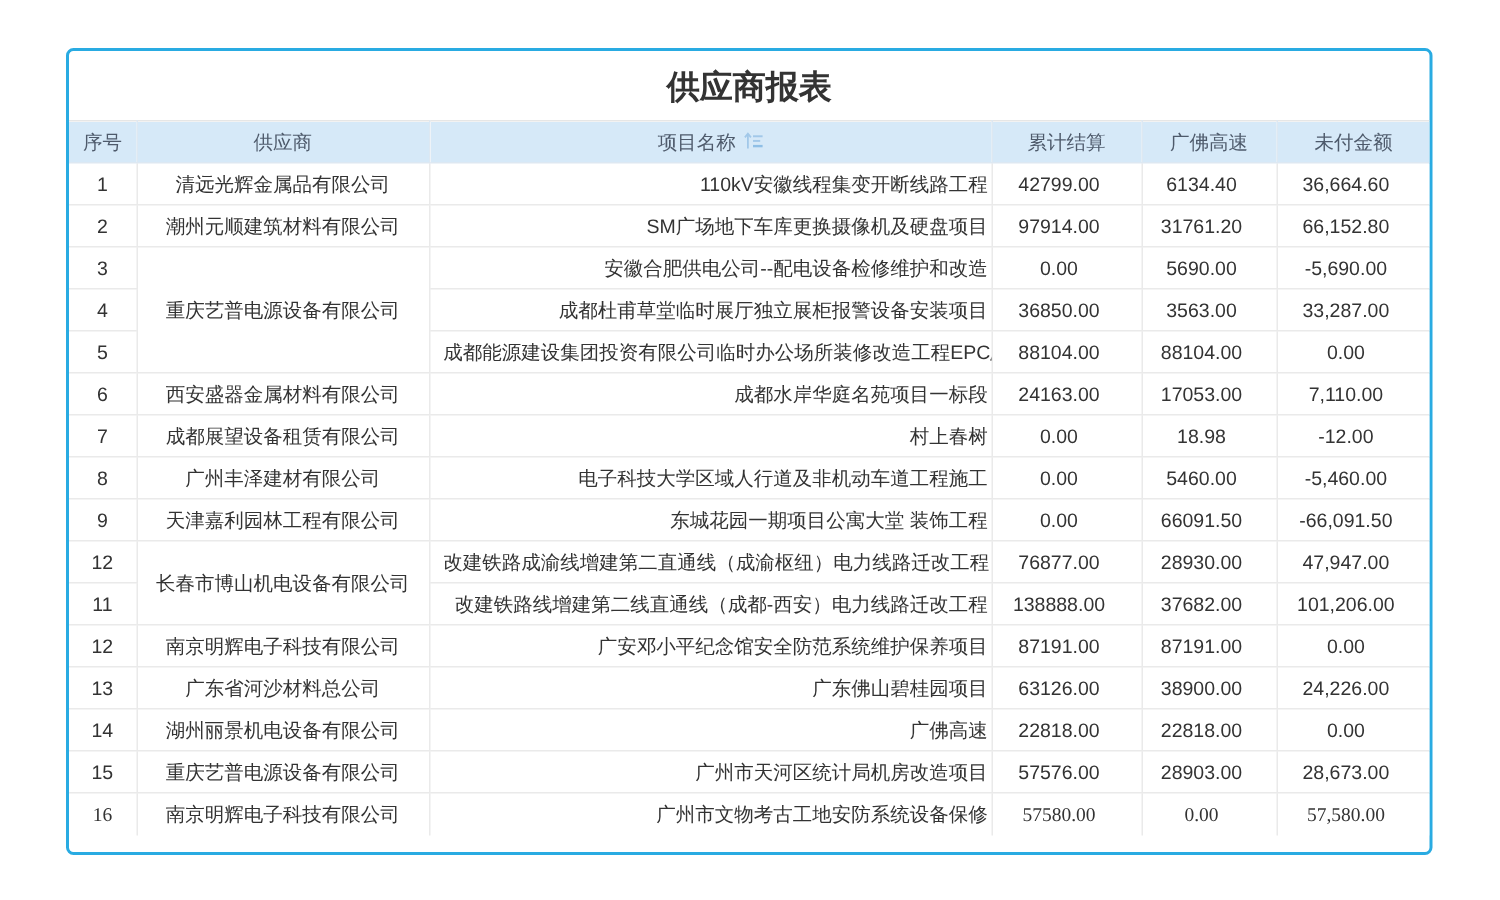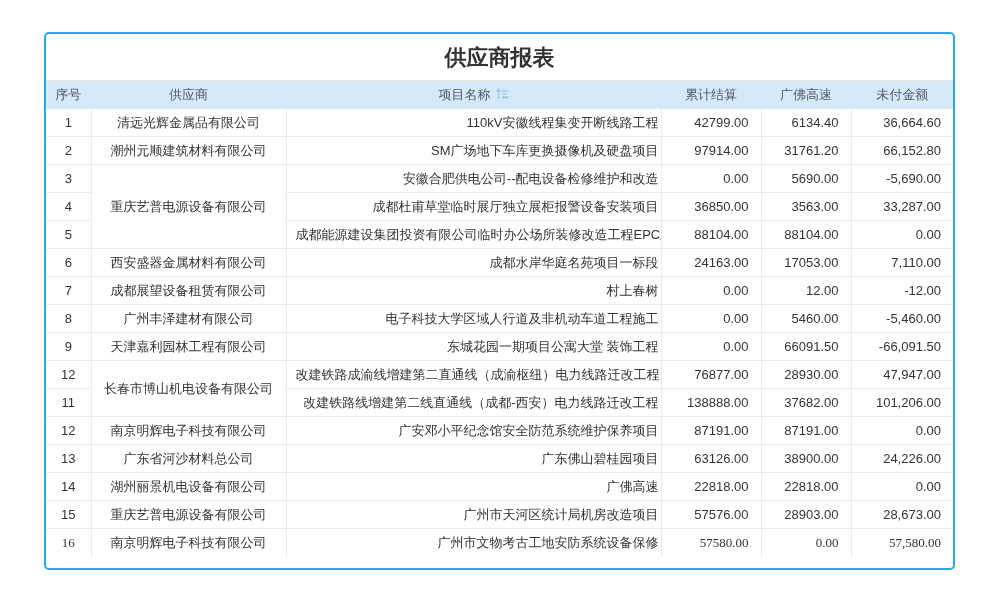--- a/index.html
+++ b/index.html
@@ -32,21 +32,21 @@
   table.report td{
     height:28px;box-sizing:border-box;
     border:1px solid #EAEAEA;color:#333333;background:#ffffff;
     overflow:hidden;white-space:nowrap;
   }
   table.report tr > *:first-child{border-left:none;}
   table.report tr > *:last-child{border-right:none;}
   table.report tbody tr:last-child td{border-bottom:none;font-family:Liberation Serif, serif;}
   td.c,th{text-align:center;}
   td.l{text-align:right;padding:0 2px 0 9px;}
-  td.r{text-align:right;padding:0 12px 0 2px;}
+  td.r{text-align:center;padding:0 12px 0 2px;}
   .blue{color:var(--link-color,#3E9DF6);}
   .dark{color:#333333;}
   .sort-icon{display:inline-block;vertical-align:-1px;margin-left:5px;}
 </style>
 </head>
 <body>
 
 <div class="panel">
   <div class="title">供应商报表</div>
   <table class="report">
@@ -119,21 +119,21 @@
           <td class="l blue">成都水岸华庭名苑项目一标段</td>
           <td class="r blue">24163.00</td>
           <td class="r blue">17053.00</td>
           <td class="r dark">7,110.00</td>
         </tr>
         <tr>
           <td class="c dark">7</td>
           <td class="c blue">成都展望设备租赁有限公司</td>
           <td class="l blue">村上春树</td>
           <td class="r blue">0.00</td>
-          <td class="r blue">12.00</td>
+          <td class="r blue">18.98</td>
           <td class="r dark">-12.00</td>
         </tr>
         <tr>
           <td class="c dark">8</td>
           <td class="c blue">广州丰泽建材有限公司</td>
           <td class="l blue">电子科技大学区域人行道及非机动车道工程施工</td>
           <td class="r blue">0.00</td>
           <td class="r blue">5460.00</td>
           <td class="r dark">-5,460.00</td>
         </tr>

